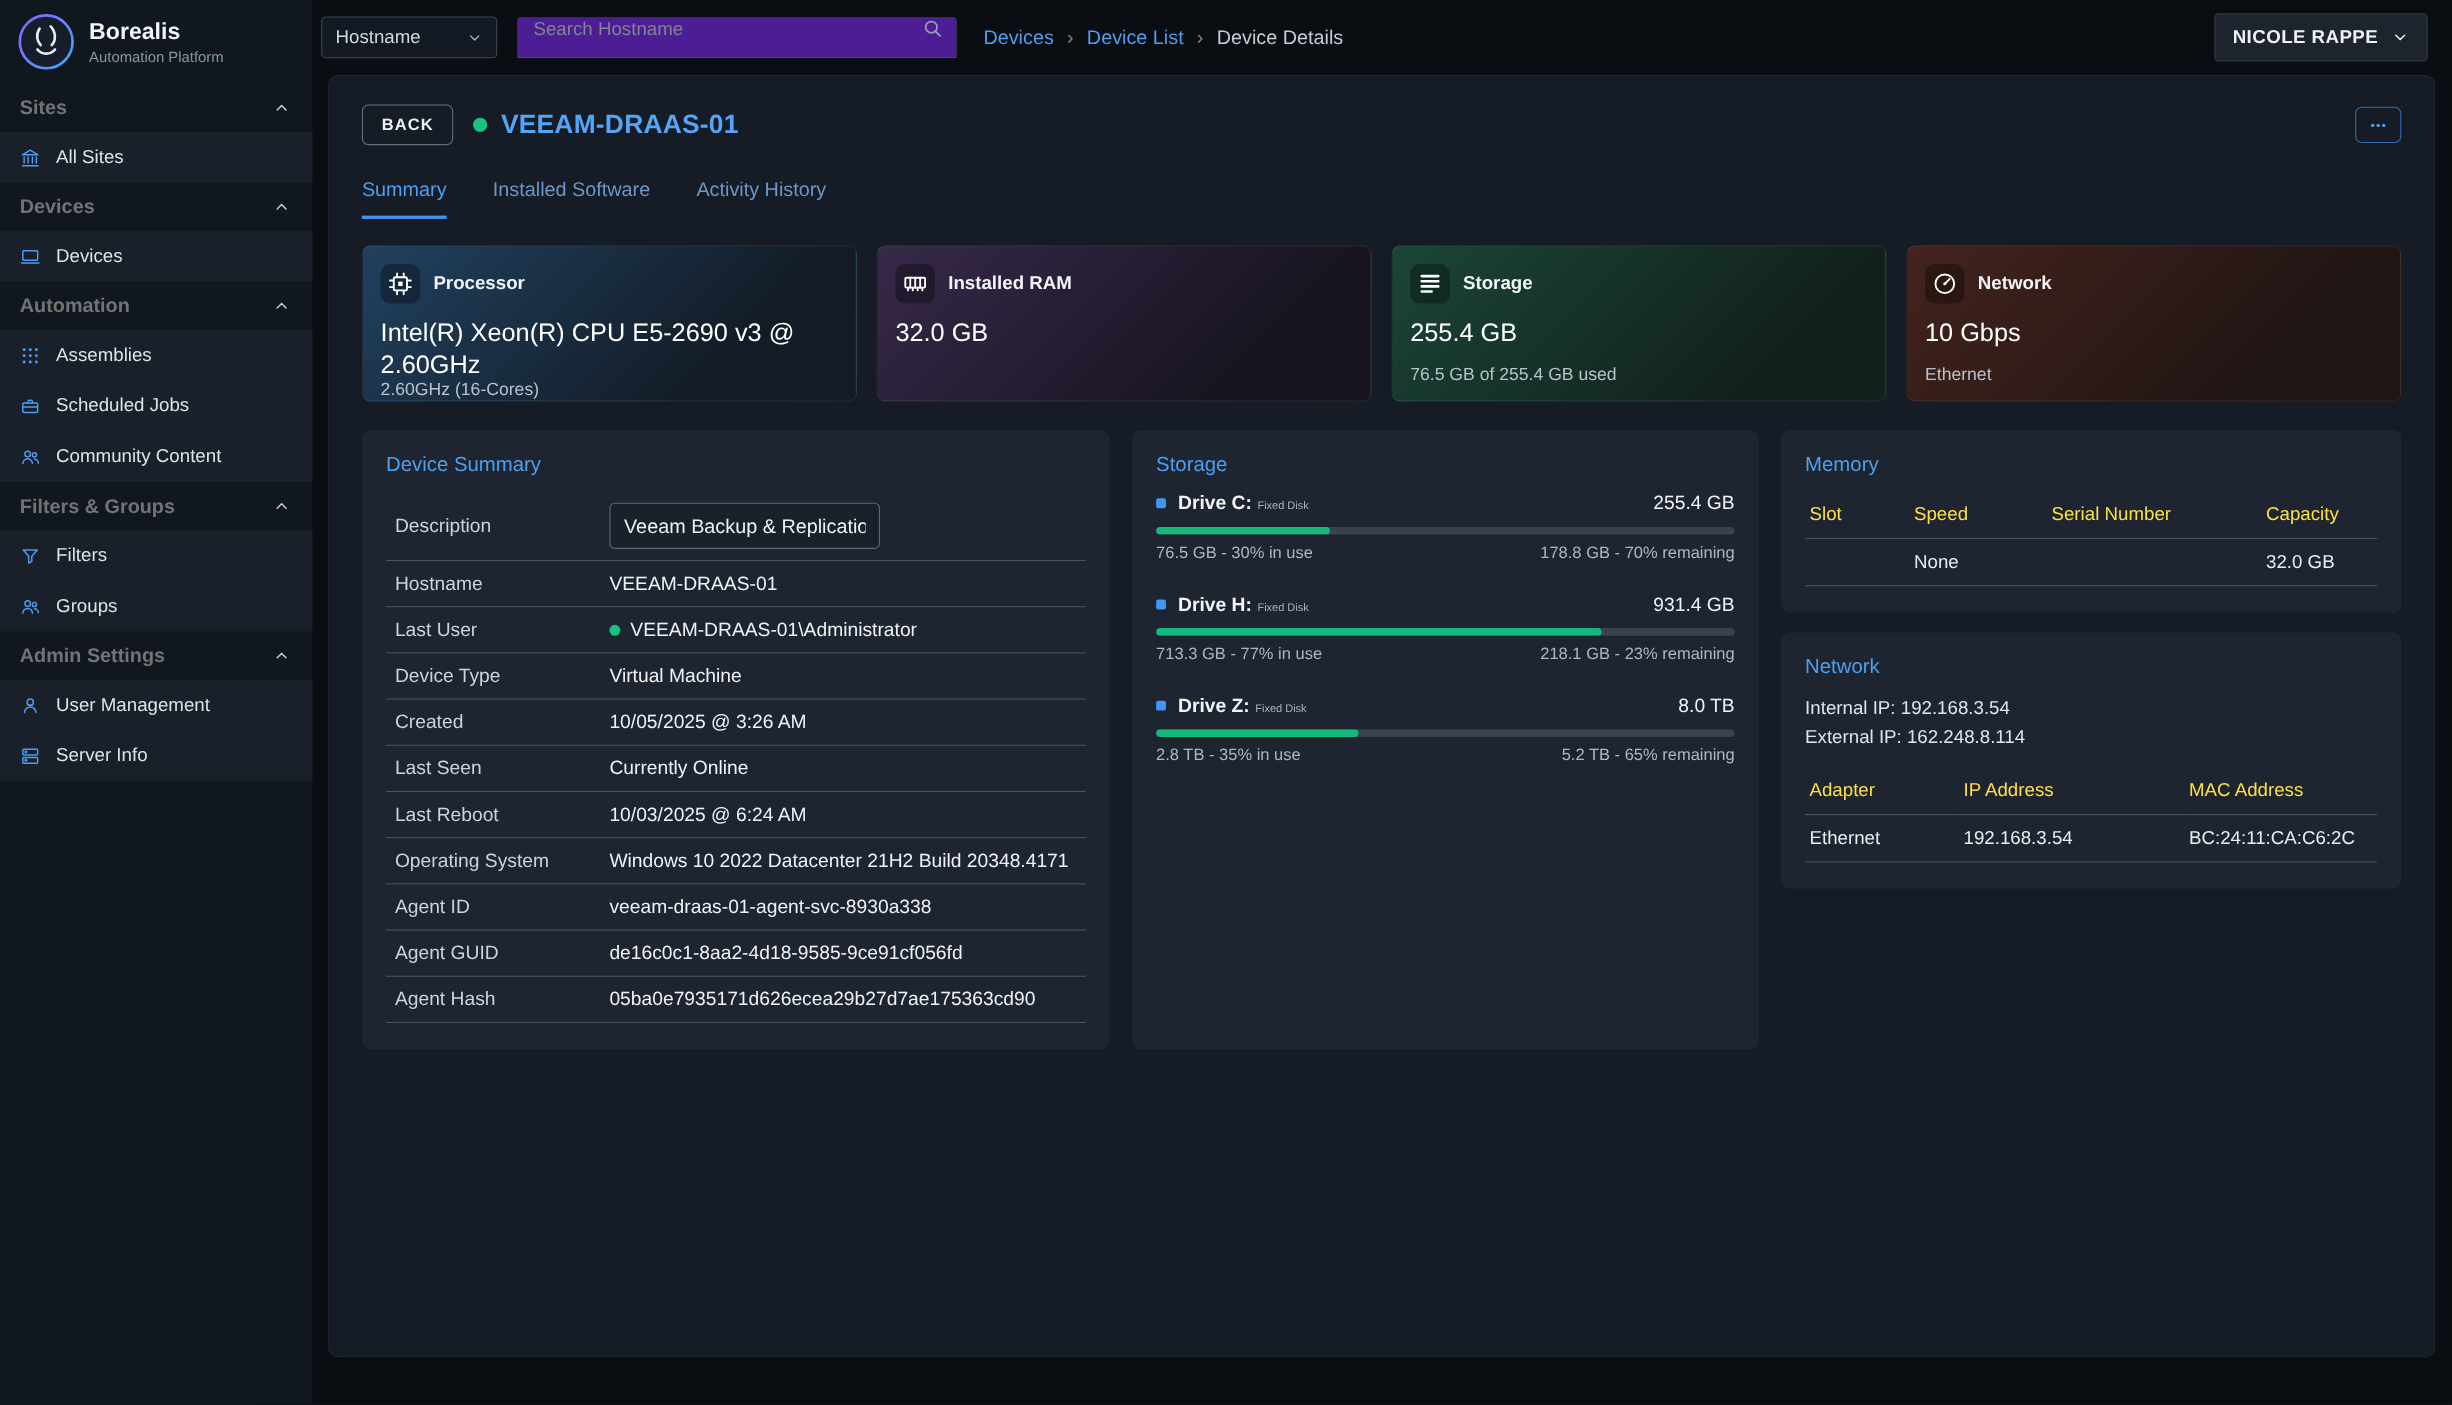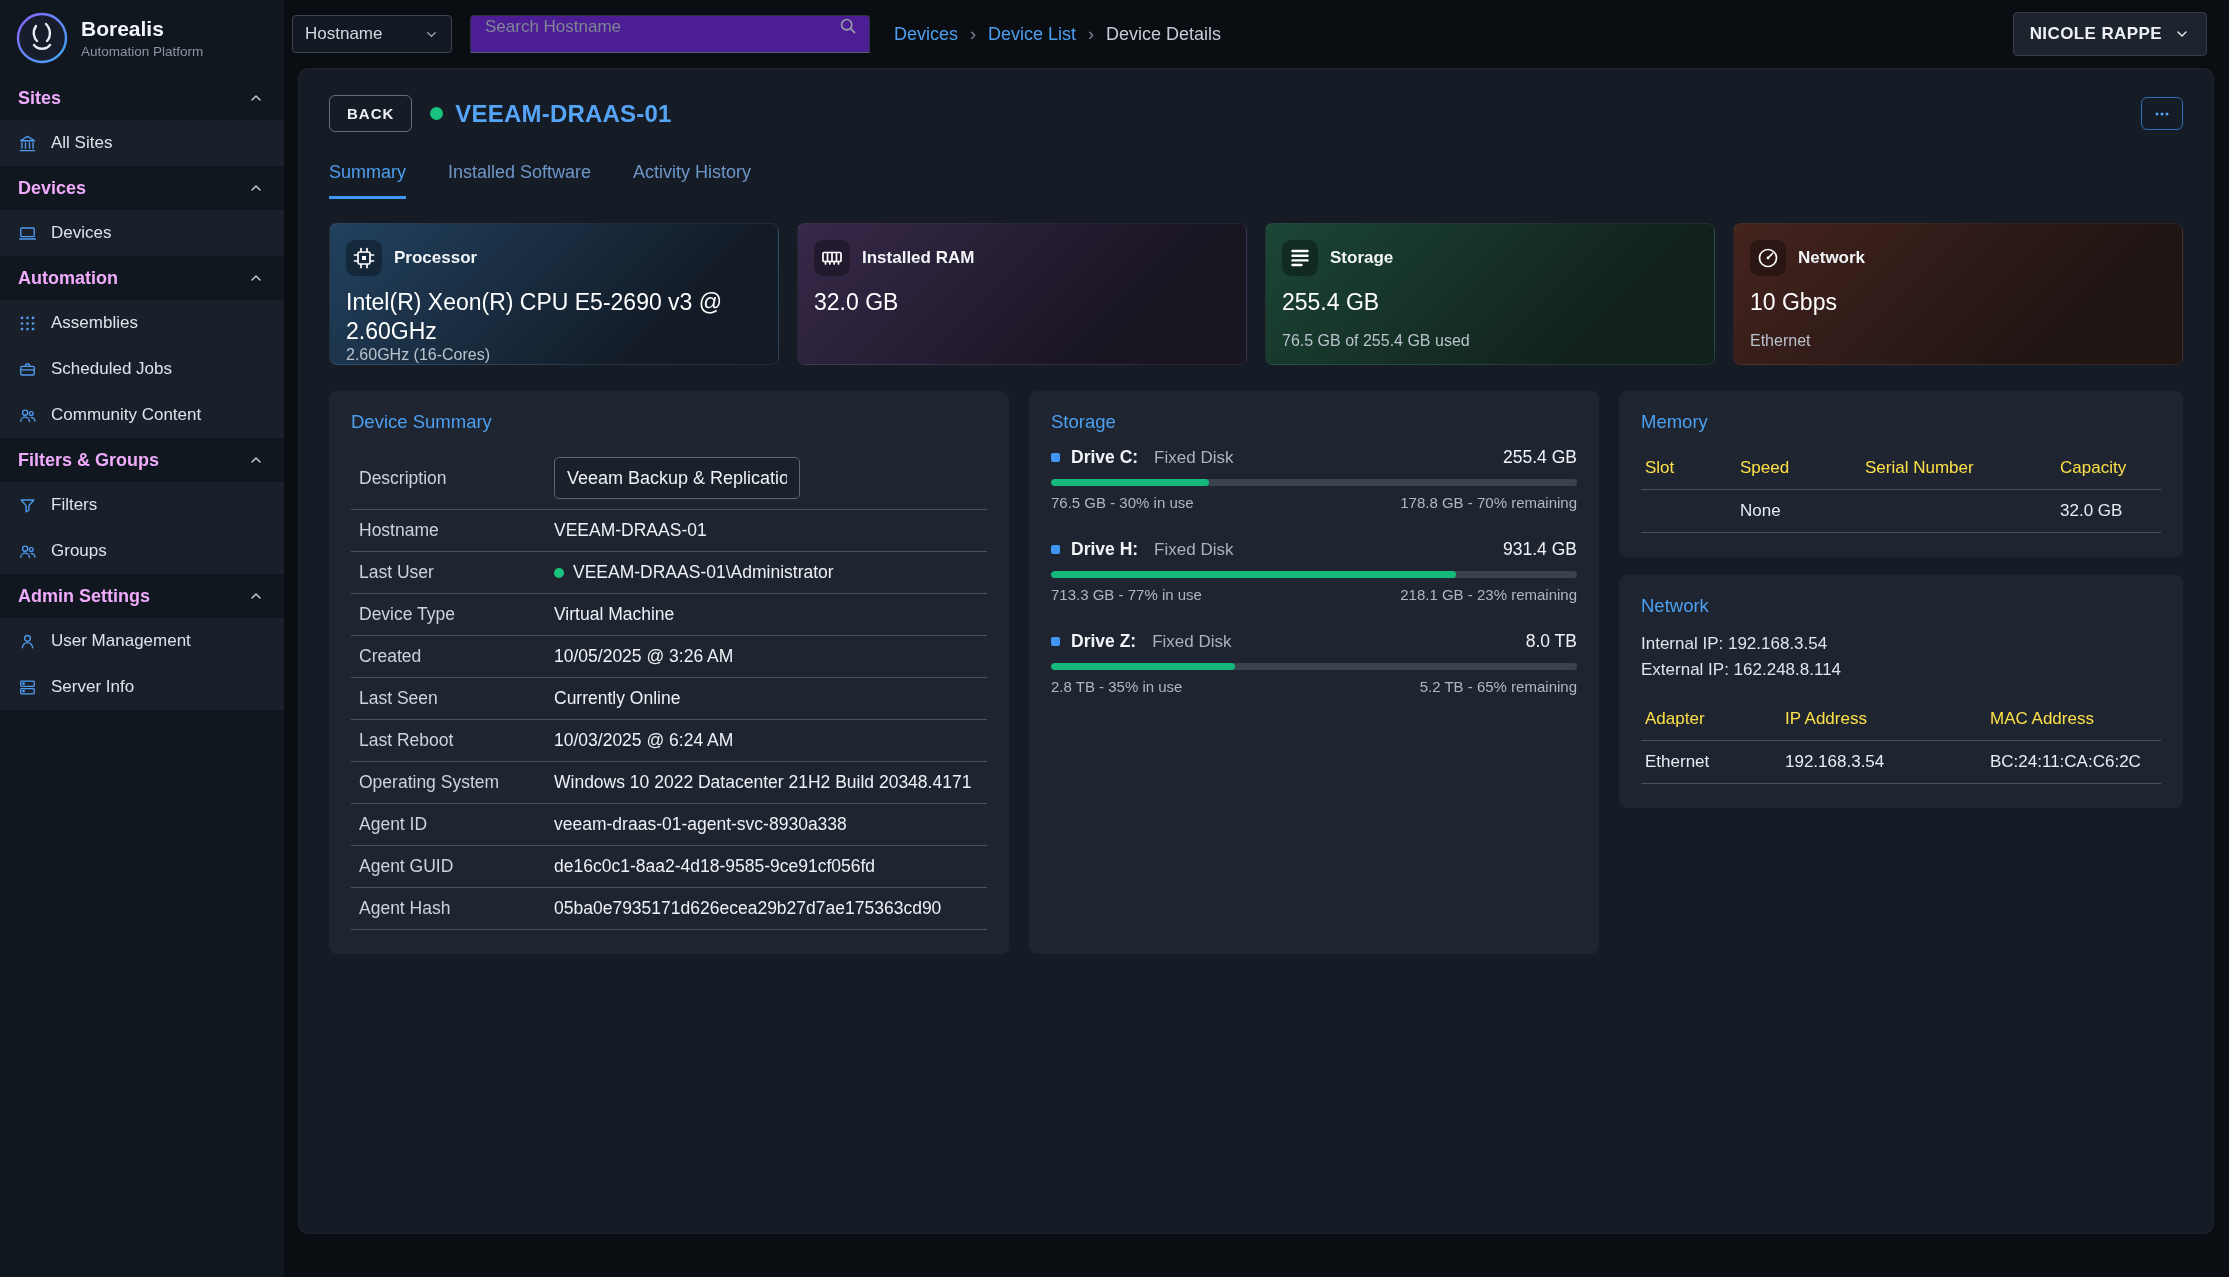--- a/index.html
+++ b/index.html
@@ -18,21 +18,21 @@
   .sidebar {
     position:absolute; left:0; top:0; bottom:0; width:284px;
     background:#11171f;
   }
   .logo-row { display:flex; align-items:center; gap:13px; padding:12px 16px; height:76px; }
   .app-name { font-size:21px; font-weight:bold; color:#f2f5f9; line-height:1.1; }
   .app-sub  { font-size:13.5px; color:#8b95a1; margin-top:3px; }
   .nav-header {
     display:flex; align-items:center; justify-content:space-between;
     height:44px; padding:0 20px 0 18px;
-    color:#f0abfc; font-weight:bold; font-size:18px;
+    color:#737373; font-weight:bold; font-size:18px;
     cursor:default;
   }
   .nav-items { background:#19202a; }
   .nav-item {
     display:flex; align-items:center; gap:14px;
     height:46px; padding:0 18px;
     font-size:17px; color:#dde3ea;
   }
   .nav-item svg { flex:0 0 auto; }
 
@@ -139,21 +139,21 @@
     color:#eef2f6; font-family:"Liberation Sans",sans-serif; font-size:18px;
     padding:0 12px; outline:none; text-overflow:clip; white-space:nowrap; overflow:hidden;
   }
 
   
   .drive { margin-bottom:28px; }
   .drive:last-child { margin-bottom:6px; }
   .drive-top { display:flex; align-items:baseline; }
   .drive-square { width:9px; height:9px; border-radius:2px; background:#3f96f3; margin-right:11px; align-self:center; }
   .drive-name { font-size:17.5px; font-weight:bold; color:#f2f5f8; }
-  .drive-type { font-size:17px; color:#aab3bd; margin-left:16px; }
+  .drive-type { font-size:10px; color:#aab3bd; margin-left:5px; }
   .drive-size { margin-left:auto; font-size:17.5px; color:#f0f3f7; }
   .progress { margin-top:11px; height:7px; border-radius:4px; background:#3a424c; overflow:hidden; }
   .progress-fill { height:100%; background:#14b87a; border-radius:4px; }
   .drive-stats { display:flex; justify-content:space-between; margin-top:8px; font-size:15px; color:#aeb7c2; }
 
   
   .mem-grid { display:grid; grid-template-columns:95px 125px 195px 1fr; }
   .net-grid { display:grid; grid-template-columns:140px 205px 1fr; }
   .tbl-cell {
     padding:11px 4px; font-size:17px; color:#e8edf2;

